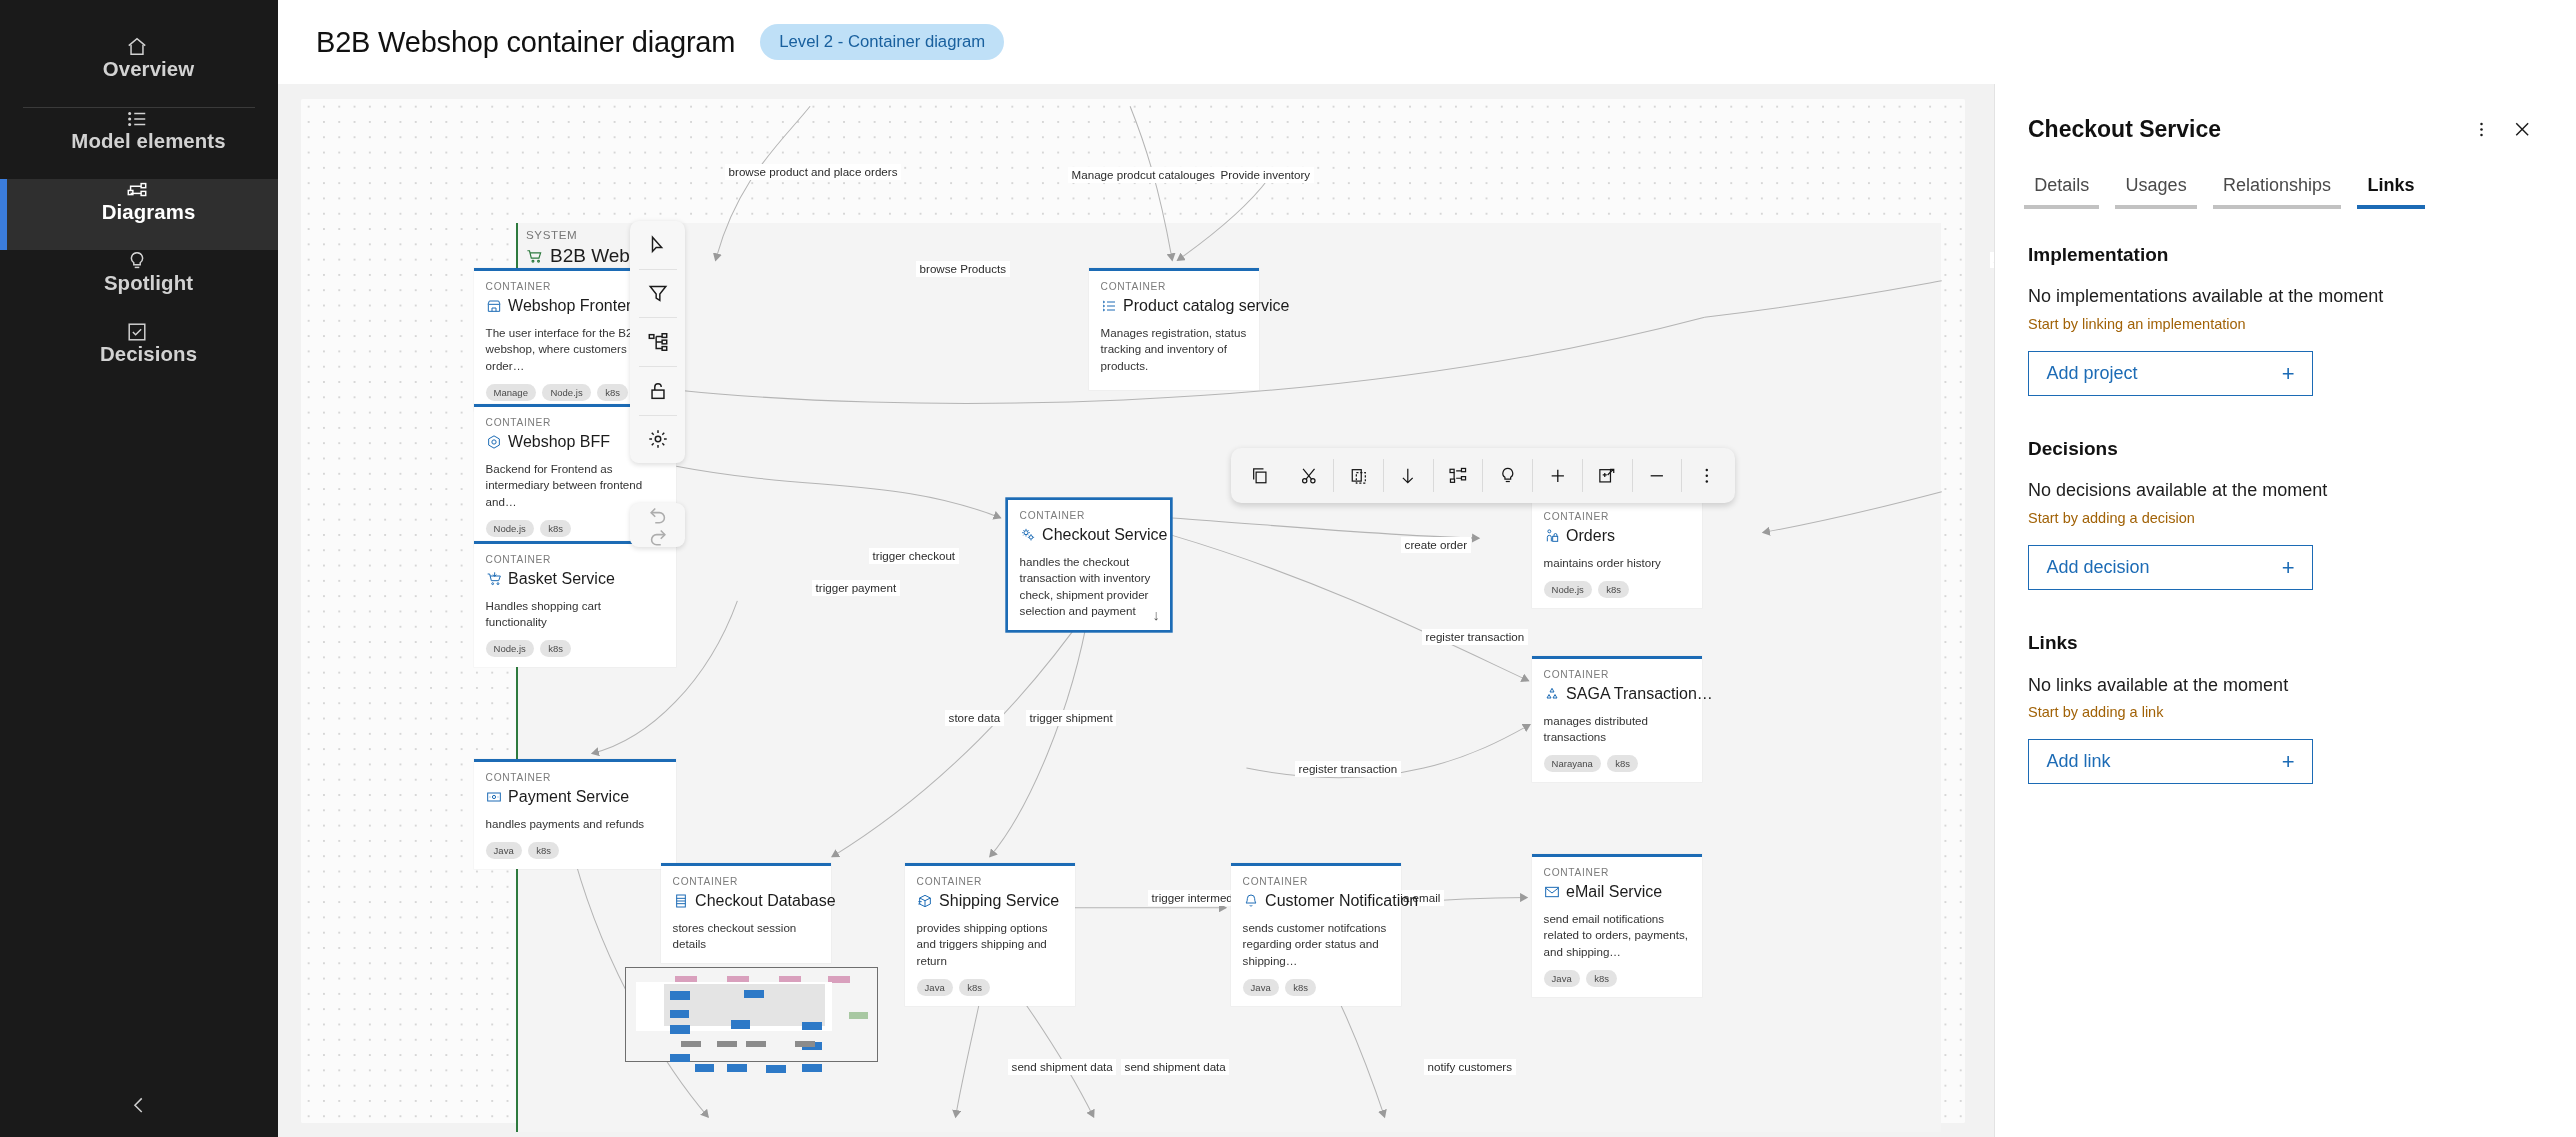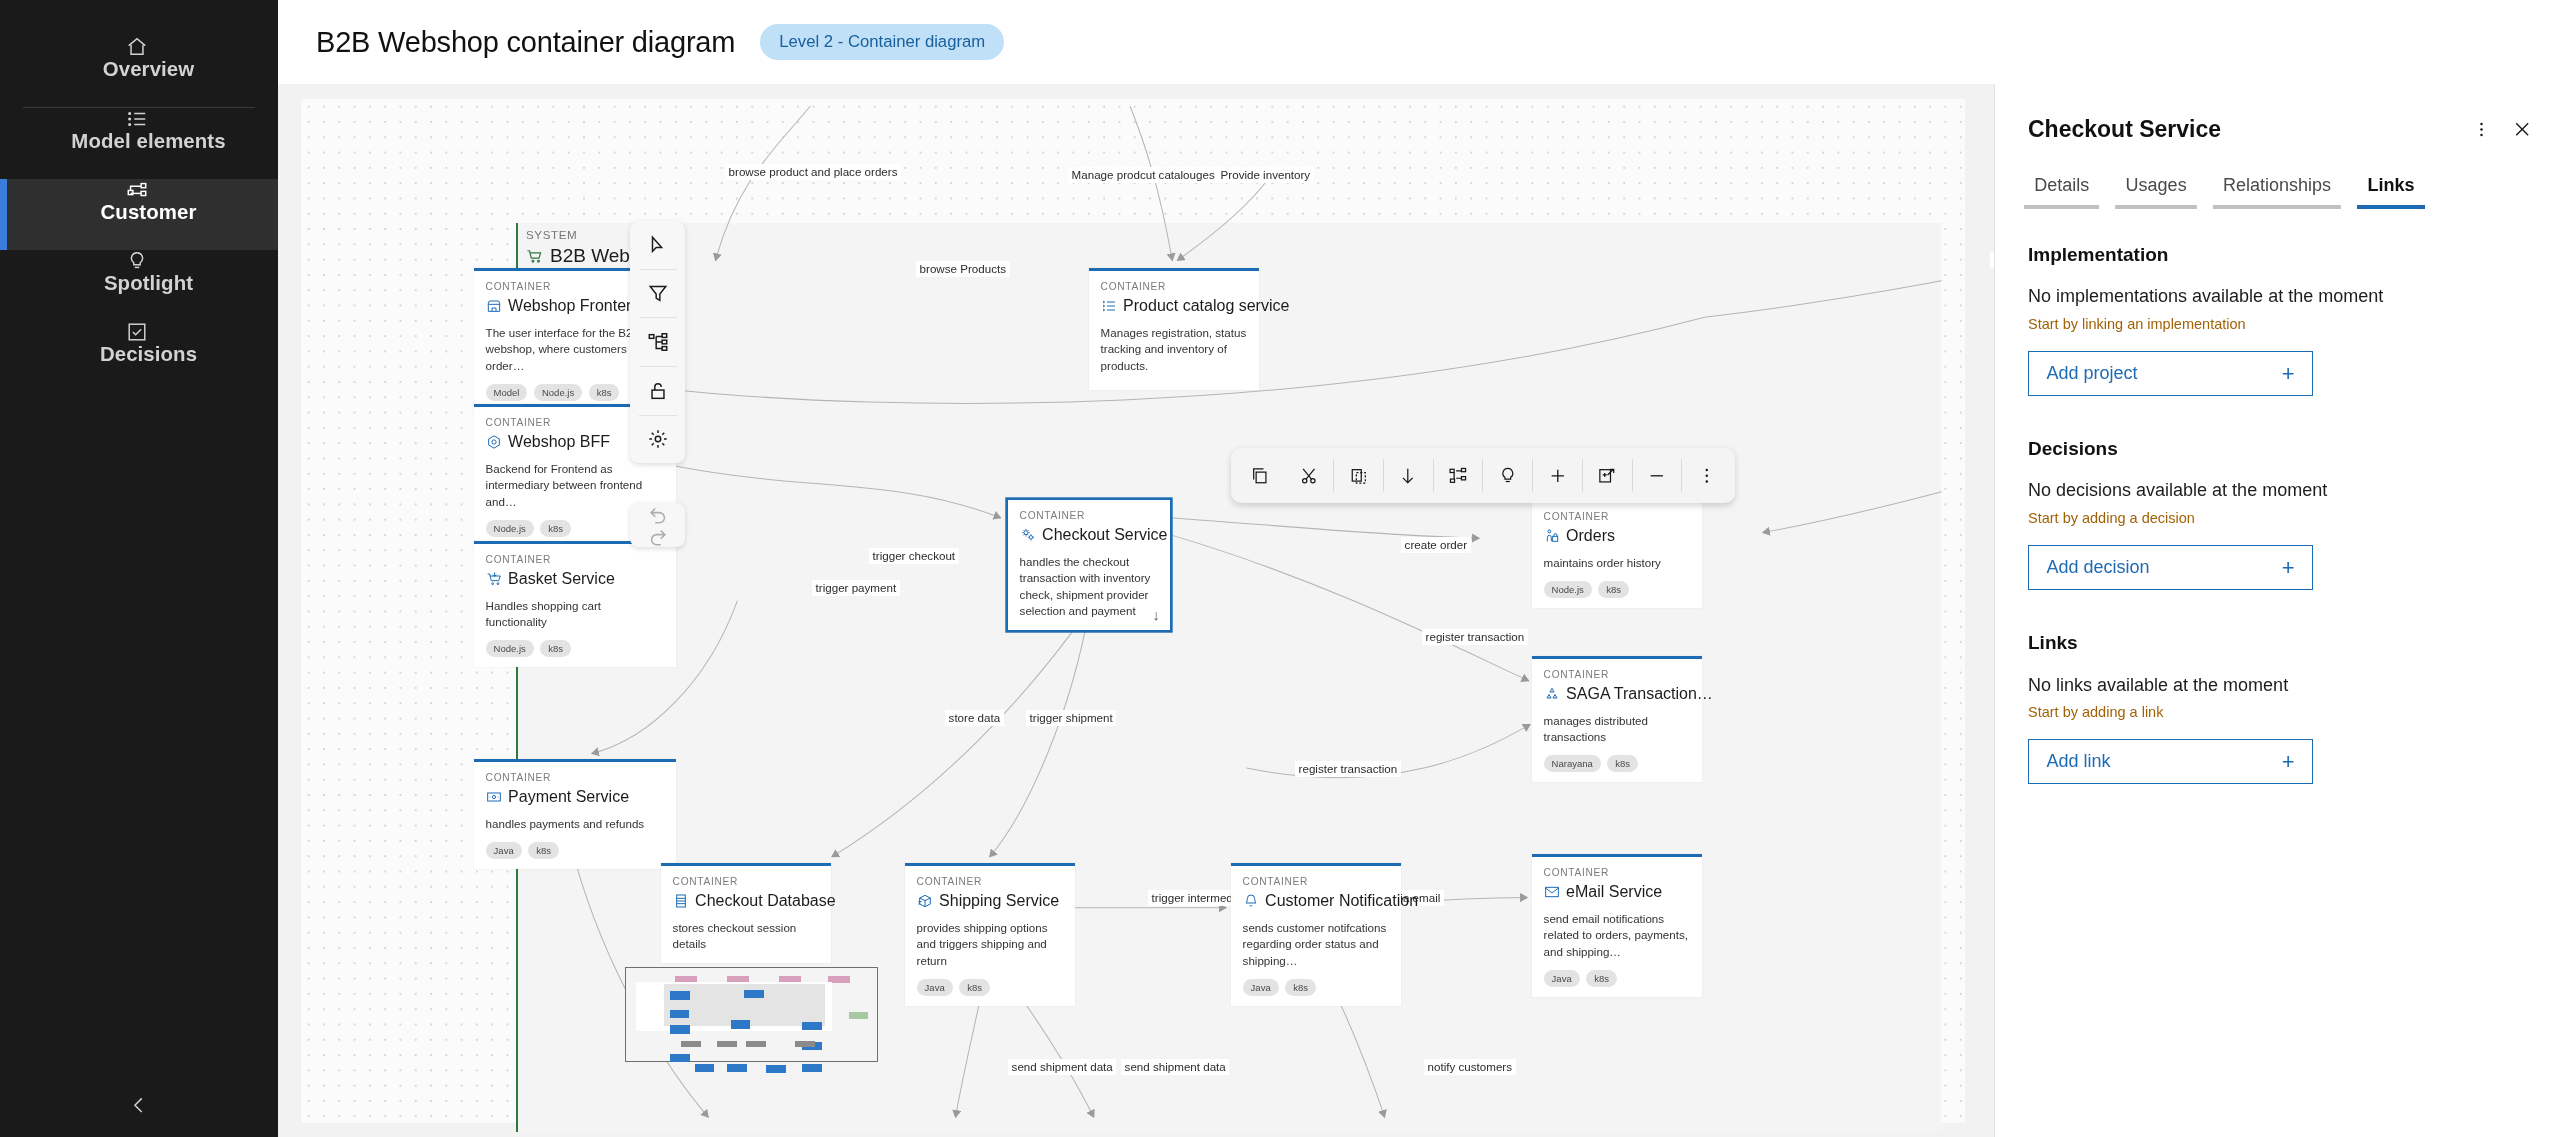--- a/index.html
+++ b/index.html
@@ -205,21 +205,21 @@
     <div class="nav-item active">
       <span class="nav-ico">
         <svg width="22" height="22" viewBox="0 0 24 24" fill="none" stroke="#ffffff" stroke-width="1.6">
             <rect x="2.5" y="12.5" width="5" height="4.5"></rect>
             <rect x="16.5" y="5" width="5" height="4.5"></rect>
             <rect x="16.5" y="13.5" width="5" height="4.5"></rect>
             <path d="M5 12.5V8h11.5"></path>
             <path d="M5 15.7h11.5"></path>
           </svg>
       </span>
-      <span class="nav-lbl">Customer</span>
+      <span class="nav-lbl">Diagrams</span>
     </div>
 
     <div class="nav-item">
       <span class="nav-ico">
         <svg width="22" height="22" viewBox="0 0 24 24" fill="none" stroke="#d2d2d2" stroke-width="1.6">
             <path d="M12 3a6 6 0 0 0-3.5 10.9V16h7v-2.1A6 6 0 0 0 12 3Z"></path>
             <path d="M9.5 19h5"></path>
           </svg>
       </span>
       <span class="nav-lbl">Spotlight</span>
@@ -333,21 +333,21 @@
                   <svg width="16" height="16" viewBox="0 0 24 24" fill="none" stroke="#1c6bb5" stroke-width="1.5">
                     <path d="M3.5 9.5h17V20h-17z"></path>
                     <path d="M3 9.5 5 4.5h14l2 5"></path>
                     <path d="M9 20v-5h6v5"></path>
                   </svg>
                 </span>
                 <span>Webshop Frontend</span>
               </div>
               <div class="desc">The user interface for the B2B webshop, where customers order…</div>
               <div class="tags">
-                <span class="tag">Model</span>
+                <span class="tag">Manage</span>
                 <span class="tag">Node.js</span>
                 <span class="tag">k8s</span>
               </div>
             </div>
             <div class="node" style="left: 788px; top: 169px; width: 170px; min-height: 122px;">
               <div class="kind">CONTAINER</div>
               <div class="title">
                 <span>
                   <svg width="16" height="16" viewBox="0 0 24 24" fill="none" stroke="#1c6bb5" stroke-width="1.5">
                     <path d="M9 6h12M9 12h12M9 18h12"></path>

